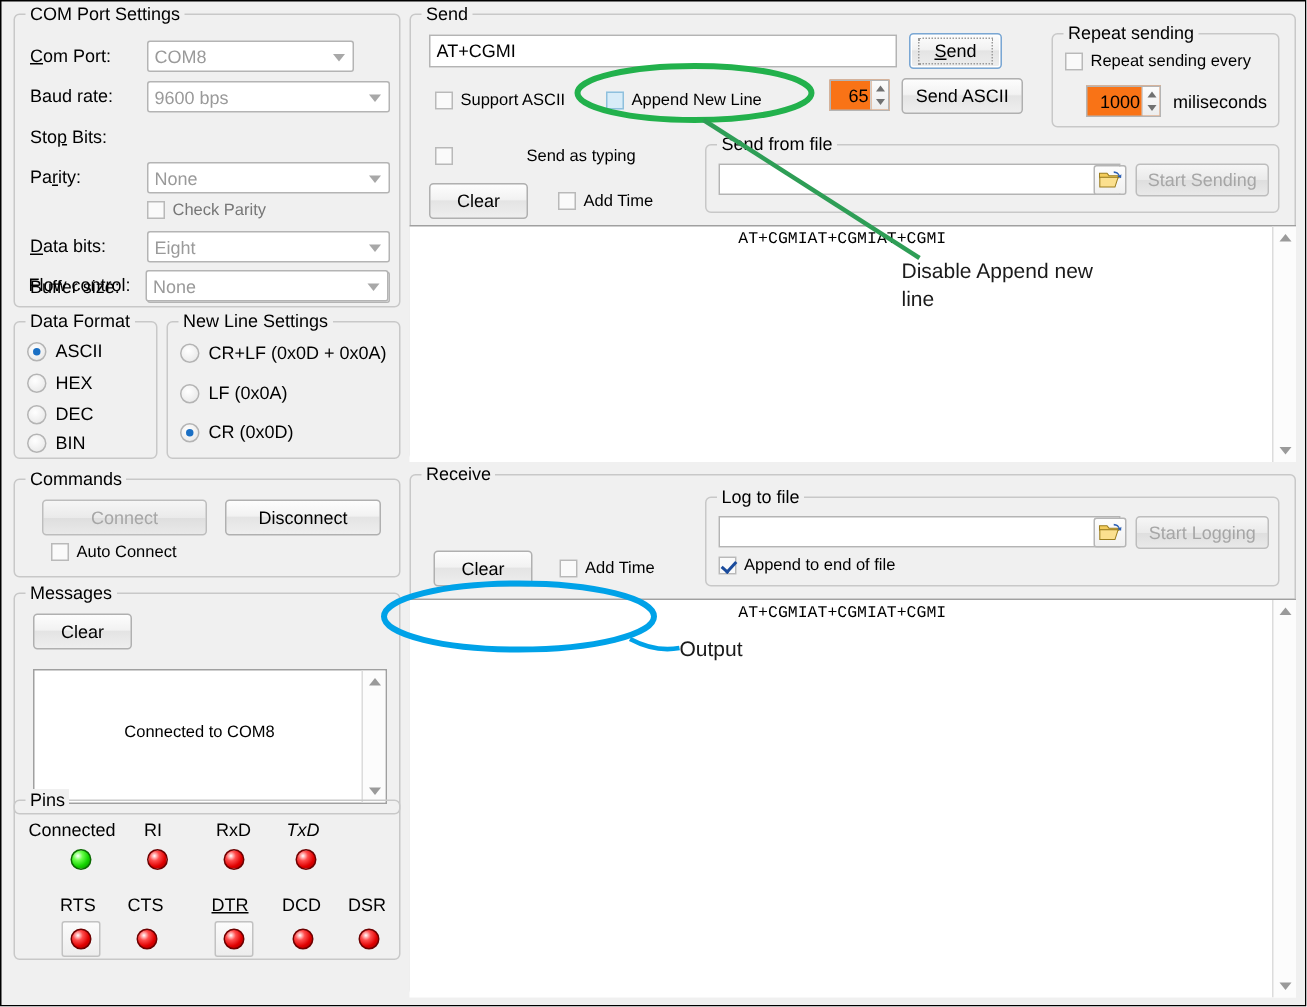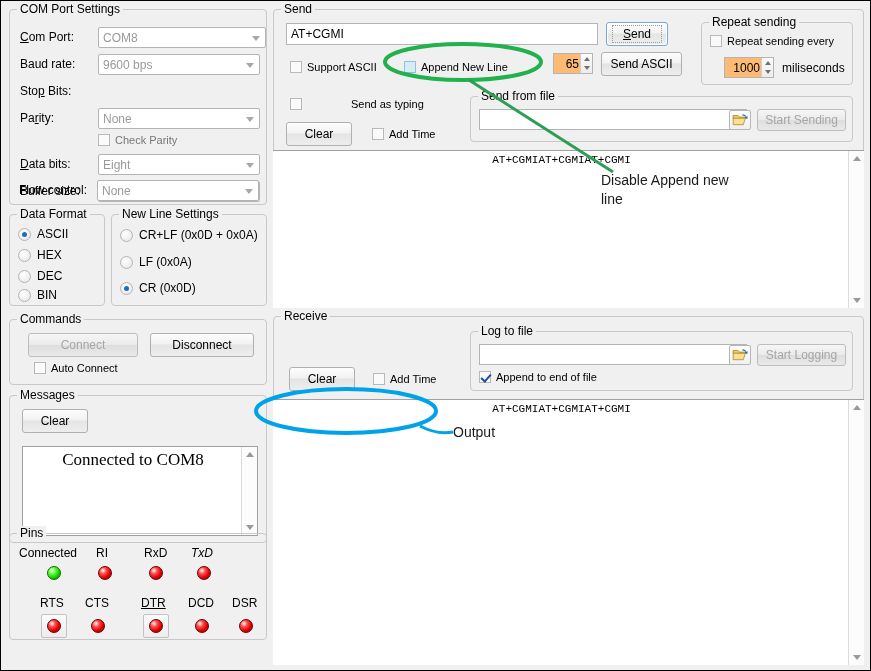--- a/index.html
+++ b/index.html
@@ -81,21 +81,21 @@
     border: 1px solid #b4b4b4;
     font-size: 12px;
     font-family: "Liberation Sans", sans-serif;
     color: #000;
     padding: 0 4px;
     outline: none;
   }
   .spin {
     position: absolute;
     height: 21px;
-    background: #fdba74;
+    background: #f97316;
     border: 1px solid #b4b4b4;
     font-size: 12px;
     text-align: right;
     padding-right: 13px;
     color: #000;
     display: flex;
     align-items: center;
     justify-content: flex-end;
   }
   .spin .sbtns {
@@ -224,22 +224,23 @@
   .tarea .content {
     position: absolute;
     left: 4px; top: 3px; right: 18px;
     font-family: "Liberation Mono", monospace;
     font-size: 11px;
     color: #000;
     white-space: pre;
     text-align: center;
   }
   .tarea .content.sans {
-    font-family: Liberation Serif, serif;
-    font-size: 17px;
+    font-family: Liberation Sans, sans-serif;
+    font-size: 11px;
+    margin-top: 32px;
   }
   .sbar {
     position: absolute;
     top: 0; right: 0; bottom: 0;
     width: 16px;
     background: #fcfcfc;
     border-left: 1px solid #dcdcdc;
   }
   .sbar .ab {
     position: absolute;
@@ -319,21 +320,21 @@
 </style>
 </head>
 <body>
 
 <div id="app">
 
   <div class="group" style="left:8px; top:8px; width:258px; height:196px;">
     <span class="glabel">COM Port Settings</span>
 
     <div class="lbl" style="left:10px; top:20px;"><u>C</u>om Port:</div>
-    <div class="combo" style="left:88px; top:17px; width:168px;">
+    <div class="combo" style="left:88px; top:17px; width:138px;">
       <span>COM8</span>
       <span class="arrow"></span>
     </div>
 
     <div class="lbl" style="left:10px; top:47px;">Baud rate:</div>
     <div class="combo" style="left:88px; top:44px; width:162px;">
       <span>9600 bps</span>
       <span class="arrow"></span>
     </div>
 

